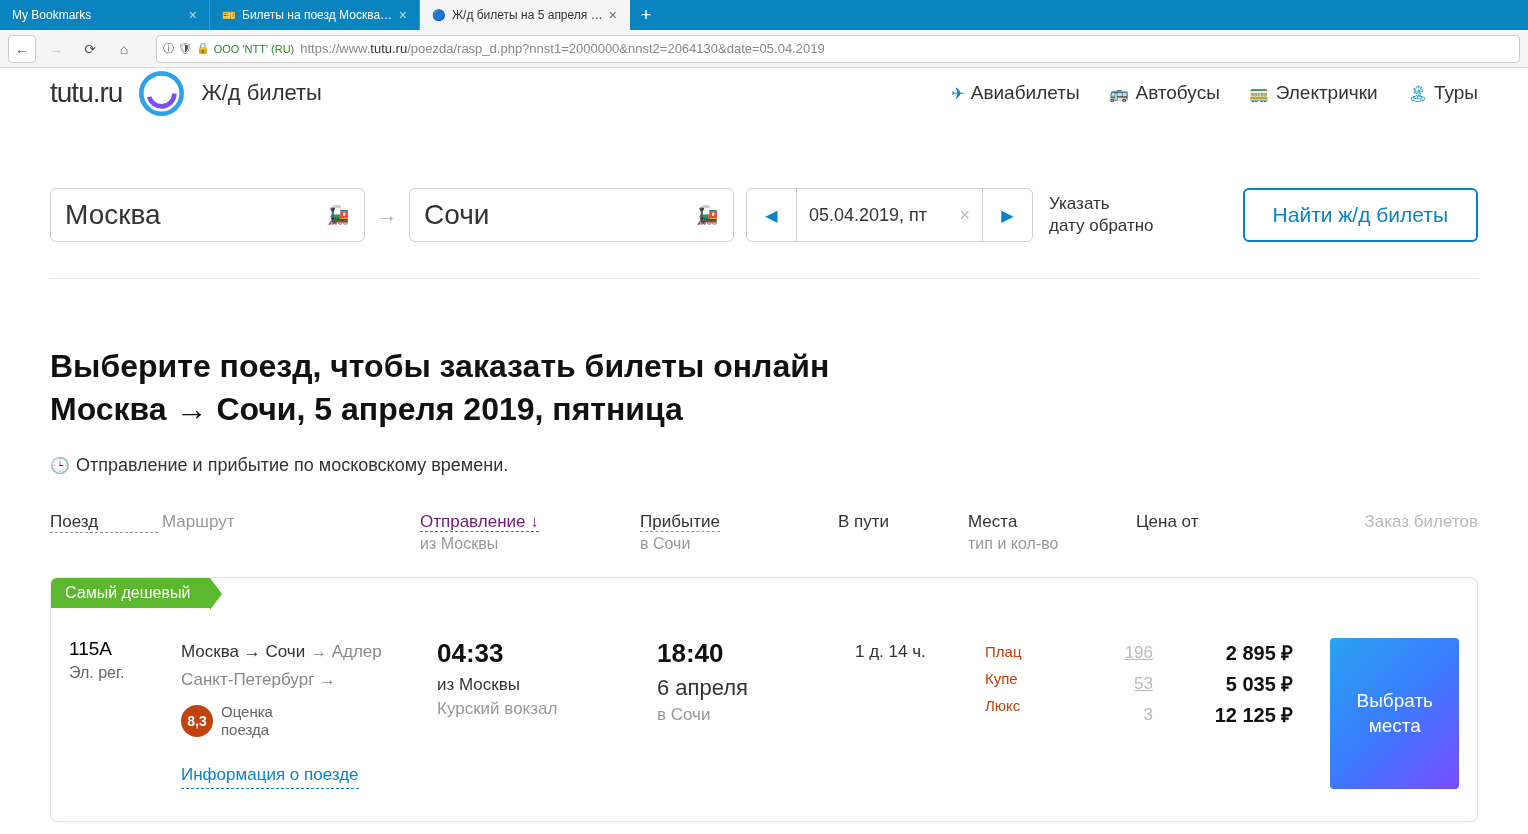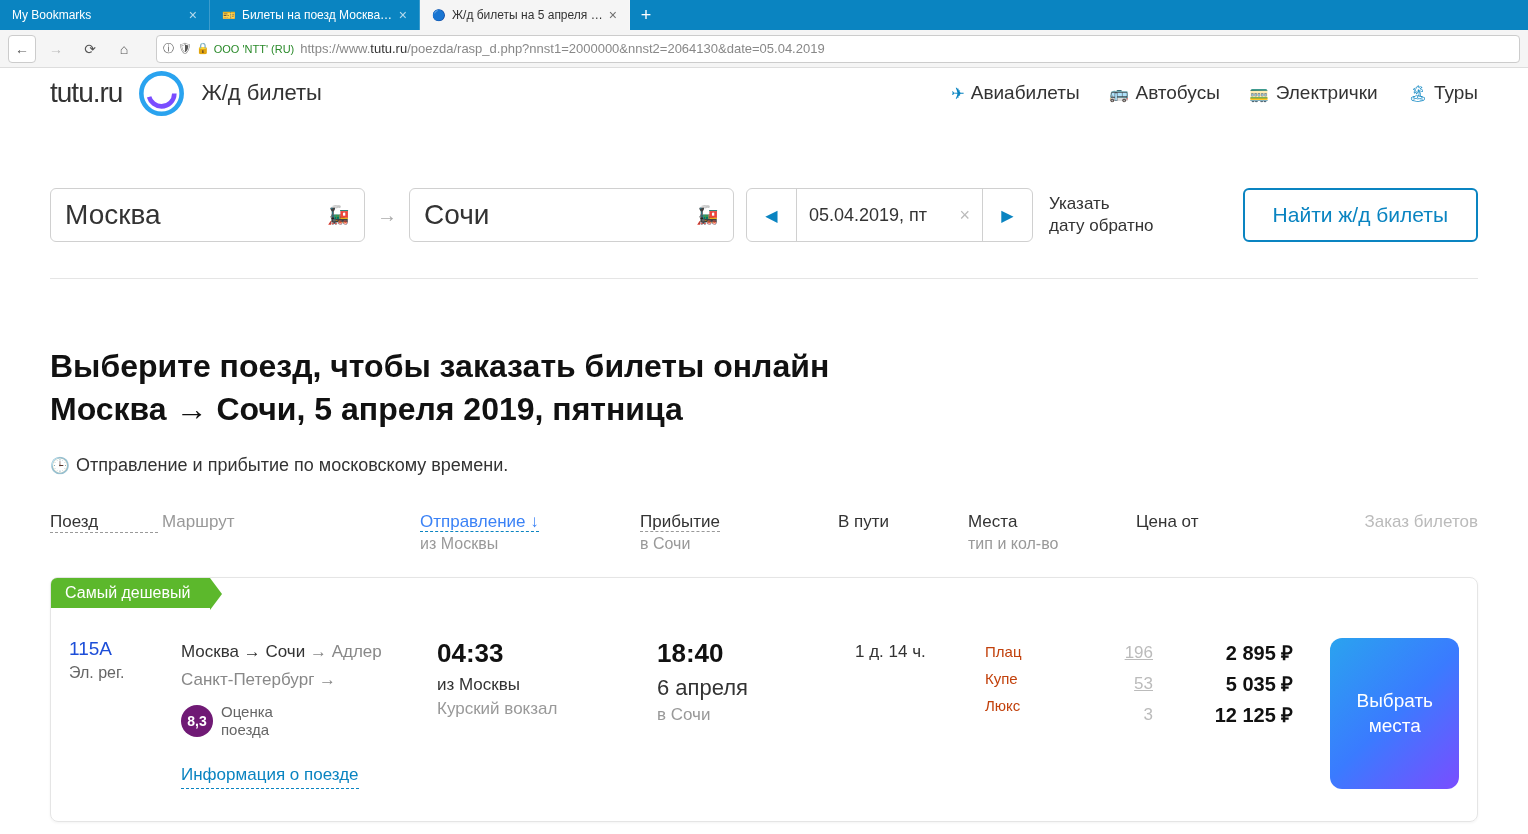--- a/index.html
+++ b/index.html
@@ -61,61 +61,61 @@
 .main-heading { font-size: 32px; font-weight: 700; color: #111; margin-top: 66px; line-height: 1.35; }
 .tz-note { margin-top: 24px; font-size: 18px; color: #333; display: flex; align-items: center; gap: 6px; }
 .clock-ico { font-size: 16px; color: #555; }
 
 
 .cols { display: flex; margin-top: 36px; font-size: 17px; }
 .col { }
 .col-train { width: 108px; color: #333; border-bottom: 1px dashed #999; display: inline-block; }
 .col-route { width: 258px; color: #999; margin-left: 4px; }
 .col-dep { width: 220px; }
-.col-dep .lbl { color: #3b82f6; border-bottom: 1px dashed #0a84c1; }
+.col-dep .lbl { color: #701a75; border-bottom: 1px dashed #0a84c1; }
 .col-dep .sub { color: #999; font-size: 16px; margin-top: 3px; }
 .col-arr { width: 198px; }
 .col-arr .lbl { color: #333; border-bottom: 1px dashed #999; }
 .col-arr .sub { color: #999; font-size: 16px; margin-top: 3px; }
 .col-dur { width: 130px; color: #333; }
 .col-seats { width: 168px; }
 .col-seats .lbl { color: #333; }
 .col-seats .sub { color: #999; font-size: 16px; margin-top: 3px; }
 .col-price { width: 140px; color: #333; }
 .col-order { color: #bbb; text-align: right; flex: 1; }
 
 
 .card { border: 1px solid #e5e5e5; border-radius: 8px; margin-top: 24px; position: relative; padding: 60px 18px 32px 18px; box-shadow: 0 1px 3px rgba(0,0,0,0.05); }
 .badge { position: absolute; top: 0; left: 0; background: #5cb82c; color: #fff; font-size: 16px; padding: 6px 20px 6px 14px; border-radius: 6px 0 0 0; }
 .badge::after { content: ""; position: absolute; right: -12px; top: 0; border-top: 16px solid transparent; border-bottom: 16px solid transparent; border-left: 12px solid #5cb82c; }
 .card-row { display: flex; }
 .c-train { width: 112px; }
-.c-train .num { font-size: 19px; color: #1d4ed8; }
+.c-train .num { font-size: 19px; color: #000000; }
 .c-train .sub { font-size: 16px; color: #666; margin-top: 4px; }
 .c-route { width: 256px; font-size: 17px; color: #888; line-height: 1.6; }
 .c-route .active-seg { color: #333; }
 .rating-row { display: flex; align-items: center; gap: 8px; margin-top: 10px; }
-.rating-badge { background: #701a75; color: #fff; border-radius: 50%; width: 32px; height: 32px; display: flex; align-items: center; justify-content: center; font-size: 14px; font-weight: 600; }
+.rating-badge { background: #c2410c; color: #fff; border-radius: 50%; width: 32px; height: 32px; display: flex; align-items: center; justify-content: center; font-size: 14px; font-weight: 600; }
 .rating-lbl { font-size: 15px; color: #666; line-height: 1.2; }
 .info-link { color: #0a84c1; font-size: 17px; margin-top: 22px; border-bottom: 1px dashed #0a84c1; display: inline-block; cursor: pointer; }
 .c-dep { width: 220px; }
 .c-dep .time { font-size: 26px; font-weight: 700; color: #111; }
 .c-dep .from { font-size: 17px; color: #333; margin-top: 6px; }
 .c-dep .station { font-size: 17px; color: #999; margin-top: 4px; }
 .c-arr { width: 198px; }
 .c-arr .time { font-size: 26px; font-weight: 700; color: #111; }
 .c-arr .date { font-size: 22px; color: #333; margin-top: 6px; }
 .c-arr .to { font-size: 17px; color: #999; margin-top: 4px; }
 .c-dur { width: 130px; font-size: 17px; color: #333; padding-top: 4px; }
 .c-seats { width: 110px; font-size: 15px; color: #c2410c; line-height: 1.8; }
 .c-counts { width: 58px; text-align: right; font-size: 17px; color: #bbb; line-height: 1.8; }
 .c-counts .u { text-decoration: underline; }
 .c-prices { width: 140px; text-align: right; font-size: 20px; font-weight: 600; color: #111; line-height: 1.55; }
 .c-cta { flex: 1; display: flex; justify-content: flex-end; }
-.cta-btn { background: linear-gradient(135deg, #2aa3ef 0%, #3a7bff 50%, #7a4dff 100%); color: #fff; border-radius: 12px; padding: 14px 26px; font-size: 19px; line-height: 1.3; text-align: center; cursor: pointer; border: none; }
+.cta-btn { background: linear-gradient(135deg, #2aa3ef 0%, #3a7bff 50%, #7a4dff 100%); color: #fff; border-radius: 4px; padding: 14px 26px; font-size: 19px; line-height: 1.3; text-align: center; cursor: pointer; border: none; }
 </style>
 </head>
 <body>
 
 <div class="tab-bar">
   <div class="tab">
     <span class="tab-title">My Bookmarks</span>
     <span class="tab-close">×</span>
   </div>
   <div class="tab">

